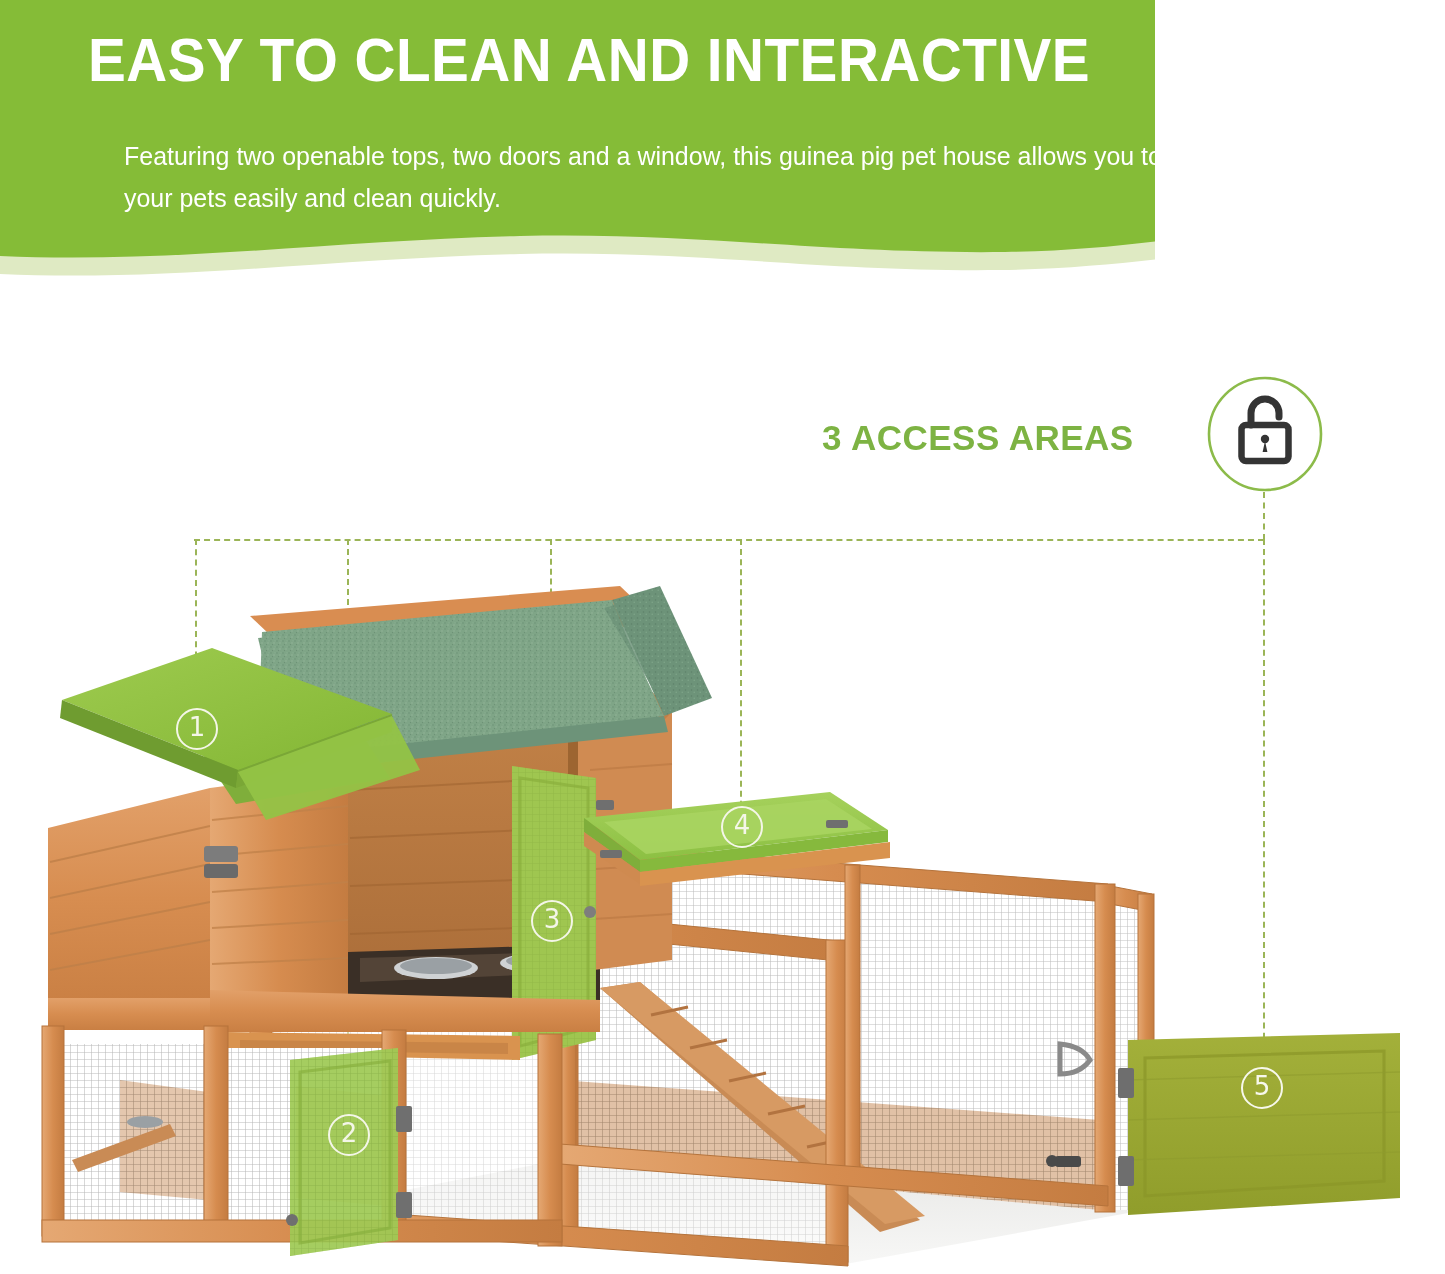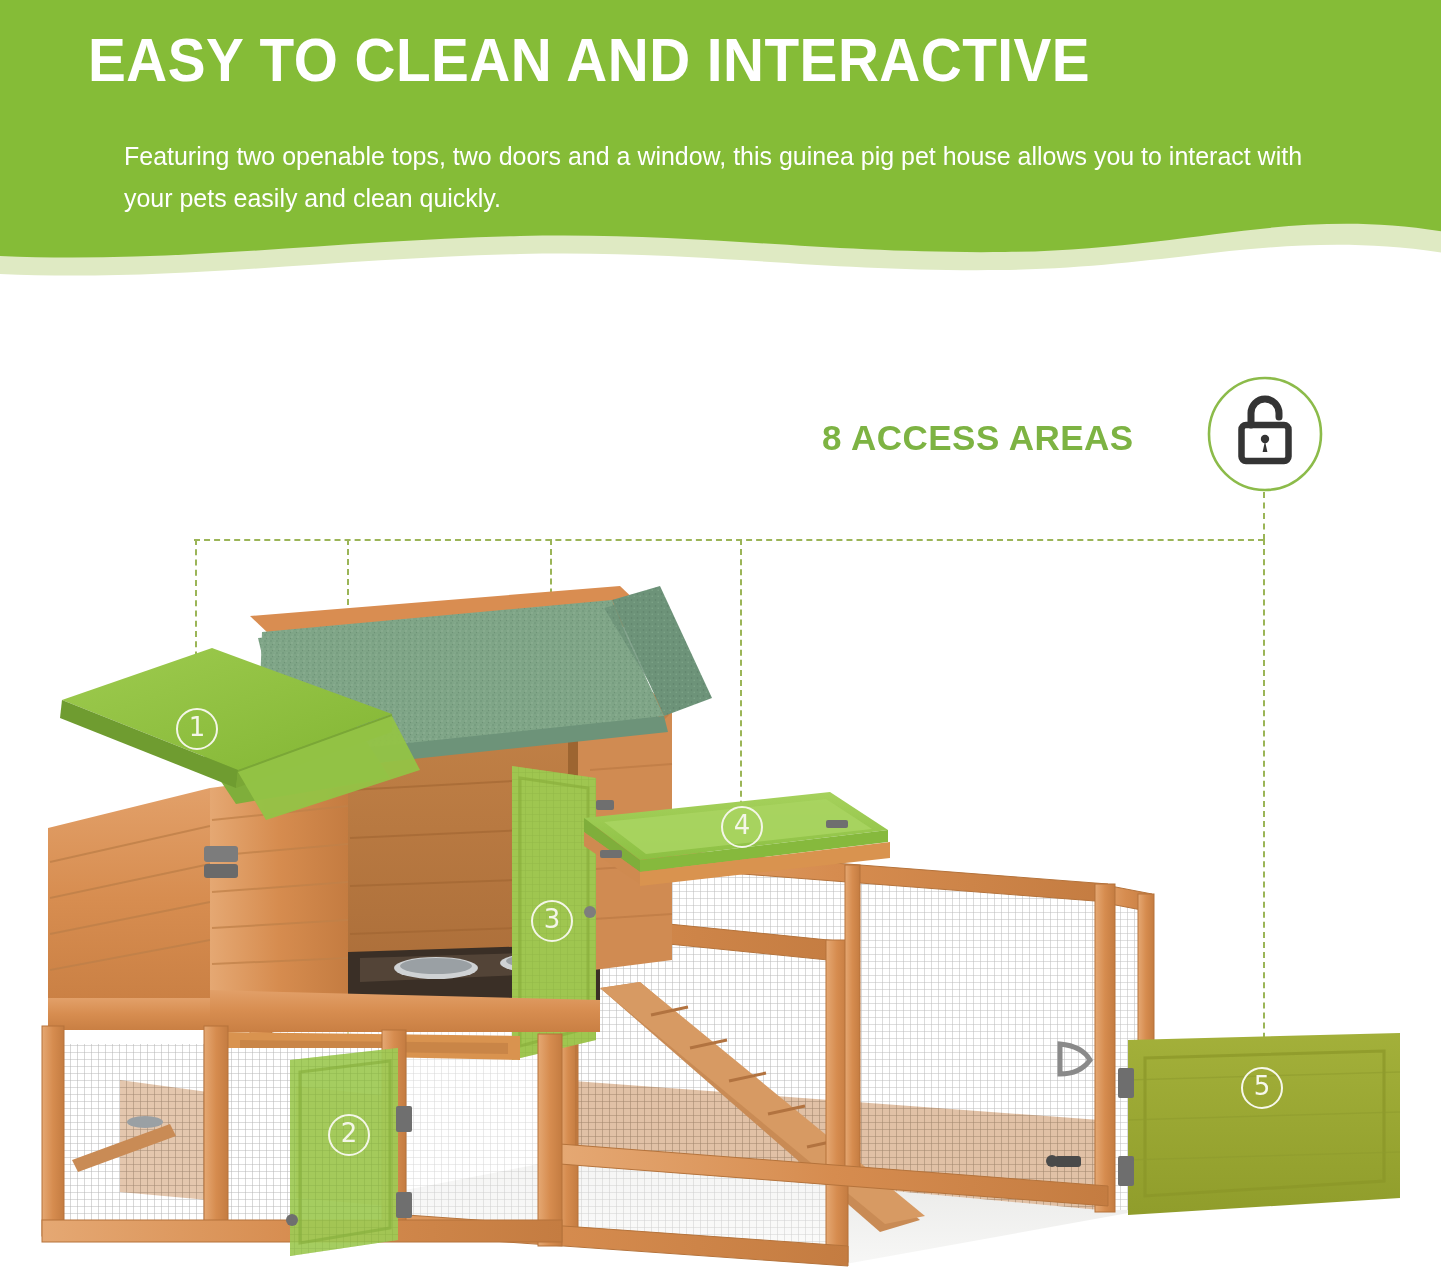--- a/index.html
+++ b/index.html
@@ -5,21 +5,21 @@
   html,body{margin:0;padding:0;}
   body{
     width:1445px;height:1274px;
     background:#ffffff;
     font-family:"Liberation Sans", sans-serif;
     overflow:hidden;
     position:relative;
   }
   
   #banner{
-    position:absolute;left:0;top:0;width:1441px;height:285px;
+    position:absolute;left:0;top:0;width:1155px;height:285px;
     overflow:hidden;
   }
   #banner-bg{position:absolute;left:0;top:0;width:1445px;height:285px;}
   #banner-title{
     position:absolute;left:88px;top:26px;width:1300px;
     color:#ffffff;
     font-size:61px;line-height:68px;
     font-weight:bold;
     letter-spacing:0.5px;
     transform:scaleX(0.93);
@@ -76,21 +76,21 @@
   <svg id="banner-bg" viewBox="0 0 1445 285" preserveAspectRatio="none">
 
     <path d="M0,0 H1445 V253 C1280,228 1180,268 1000,270 C820,272 700,250 520,254 C340,258 170,282 0,274 Z" fill="#dfeac3"></path>
 
     <path d="M0,0 H1445 V232 C1290,206 1190,250 1005,252 C820,254 700,232 520,236 C340,240 170,264 0,256 Z" fill="#85bc37"></path>
   </svg>
   <div id="banner-title">EASY TO CLEAN AND INTERACTIVE</div>
   <div id="banner-sub">Featuring two openable tops, two doors and a window, this guinea pig pet house allows you to interact with your pets easily and clean quickly.</div>
 </div>
 
-<div id="access-label">8 ACCESS AREAS</div>
+<div id="access-label">3 ACCESS AREAS</div>
 
 <svg id="lock-badge" viewBox="0 0 118 118">
   <circle cx="59" cy="59" r="56" fill="#ffffff" stroke="#8cbb4a" stroke-width="2.6"></circle>
 
   <path d="M45 50 V38 a14 14 0 0 1 28 0 v4" fill="none" stroke="#343434" stroke-width="7" stroke-linecap="round"></path>
 
   <rect x="35.5" y="50" width="47" height="36" rx="4.5" fill="none" stroke="#343434" stroke-width="6.5"></rect>
 
   <circle cx="59" cy="64" r="4.2" fill="#343434"></circle>
   <path d="M59 66 L56.6 77 h4.8 Z" fill="#343434"></path>

